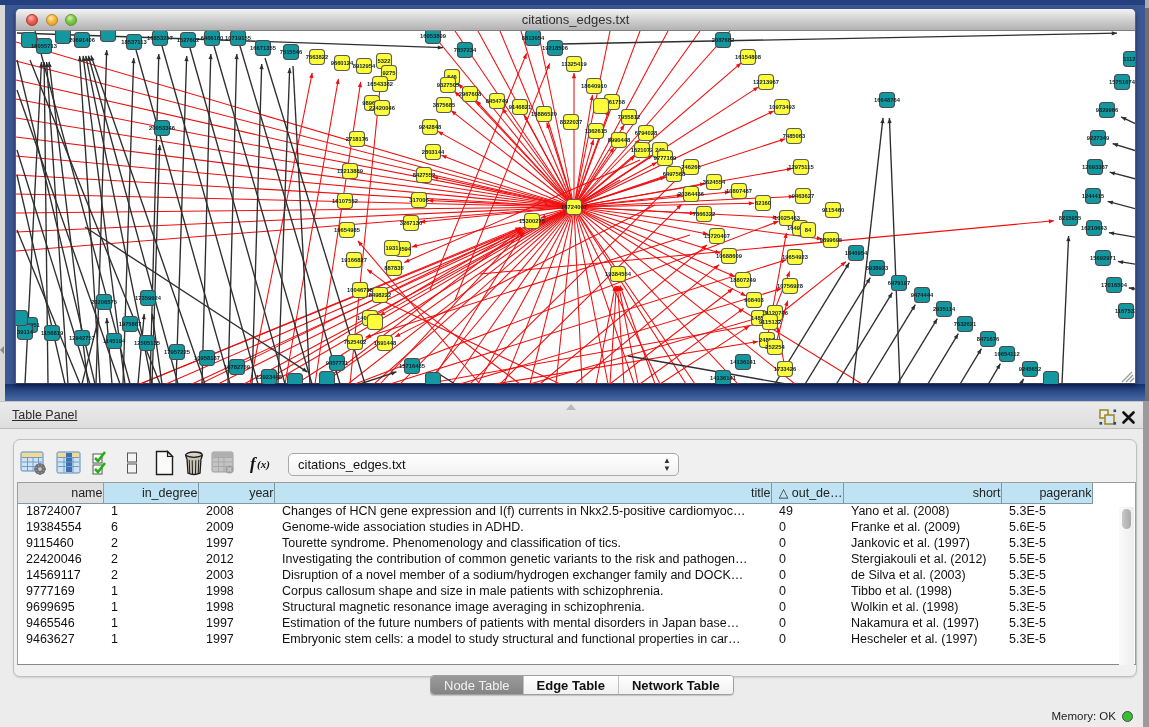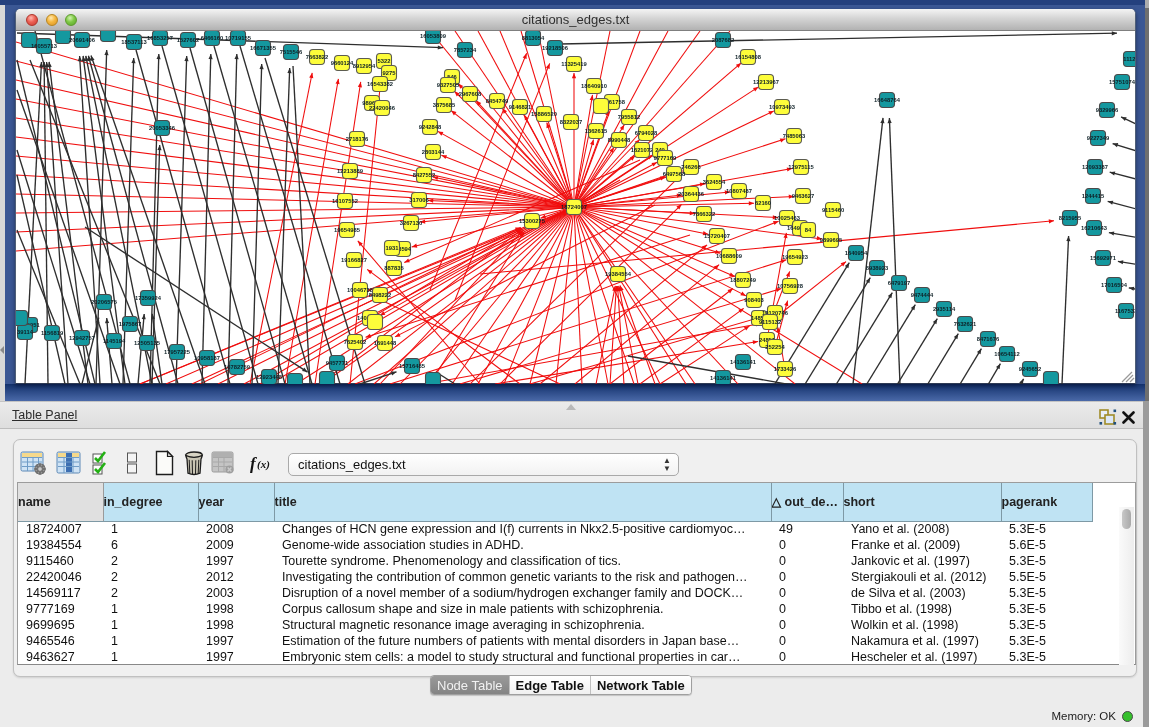--- a/index.html
+++ b/index.html
@@ -37,32 +37,32 @@
 .tbi { display:inline-block; }
 .m1 { margin-right:9px; } .m2 { margin-right:10px; } .m3 { margin-right:13px; }
 .m4 { margin-right:16px; } .m5 { margin-right:8px; } .m6 { margin-right:6px; } .m7 { margin-right:14px; }
 #combo { position:absolute; left:274px; top:13px; width:391px; height:23px;
   background:linear-gradient(#fff,#f2f2f2); border:1px solid #a9a9a9; border-radius:5px;
   font-size:13px; color:#111; line-height:21px; padding-left:9px; }
 #combo .arr { position:absolute; right:7px; top:3px; font-size:8px; color:#333; line-height:8px; }
 #tblwrap { position:absolute; left:17px; top:482px; width:1119px; height:183px;
   background:#fff; border:1px solid #9c9c9c; border-bottom:1px solid #888; }
 table { border-collapse:collapse; table-layout:fixed; width:1102px; font-size:12.5px; color:#111; }
-th { height:38px; background:#bfe3f3; border-right:1px solid #7e99a5; border-bottom:1px solid #7e99a5;
-  font-weight:bold; font-size:12.5px; color:#222; text-align:left; overflow:hidden; white-space:nowrap; }
+th { height:20px; background:#bfe3f3; border-right:1px solid #7e99a5; border-bottom:1px solid #7e99a5;
+  font-weight:normal; font-size:12.5px; color:#222; text-align:right; overflow:hidden; white-space:nowrap; }
 th.h0 { background:#e0e0e0; border-right:1px solid #9a9a9a; }
 td { height:16px; padding:0 0 0 8px; overflow:hidden; white-space:nowrap; text-overflow:clip; }
 .c0 { width:85px; } .c1 { width:95px; } .c2 { width:76px; } .c3 { width:497px; }
 .c4 { width:72px; } .c5 { width:158px; } .c6 { width:91px; } .c7 { width:28px; padding:0; }
 #vscroll { position:absolute; right:1px; top:24px; width:15px; height:158px; background:linear-gradient(90deg,#fafafa,#ededed); }
 #vthumb { position:absolute; left:2.5px; top:2px; width:9px; height:20px; background:linear-gradient(90deg,#c8c8c8,#a9a9a9); border-radius:5px; }
 #tabs { position:absolute; left:430px; top:675px; height:20px; display:flex;
   border:1px solid #9f9f9f; border-radius:4px; overflow:hidden; background:#fff;
   box-shadow:0 1px 1px rgba(0,0,0,0.18); font-size:13px; }
-.tab { padding:0 6px; line-height:19px; color:#111; font-weight:bold; background:linear-gradient(#fff,#f0f0f0); }
+.tab { padding:0 13px; line-height:19px; color:#111; font-weight:bold; background:linear-gradient(#fff,#f0f0f0); }
 .tab.sel { background:linear-gradient(#9a9a9a,#848484); color:#f2f2f2; font-weight:normal; }
 .tab.mid { border-left:1px solid #c0c0c0; border-right:1px solid #c0c0c0; }
 #memory { position:absolute; right:33px; top:710px; font-size:11.5px; color:#1c1c1c;margin-left:16px; }
 #memdot { position:absolute; right:16px; top:711px; width:11px; height:11px; border-radius:50%;
   background:#35c02c; border:1px solid #4a4a4a; }
 </style></head>
 <body>
 <div id="top">
   <div id="belowwin"></div>
   <div id="win">

